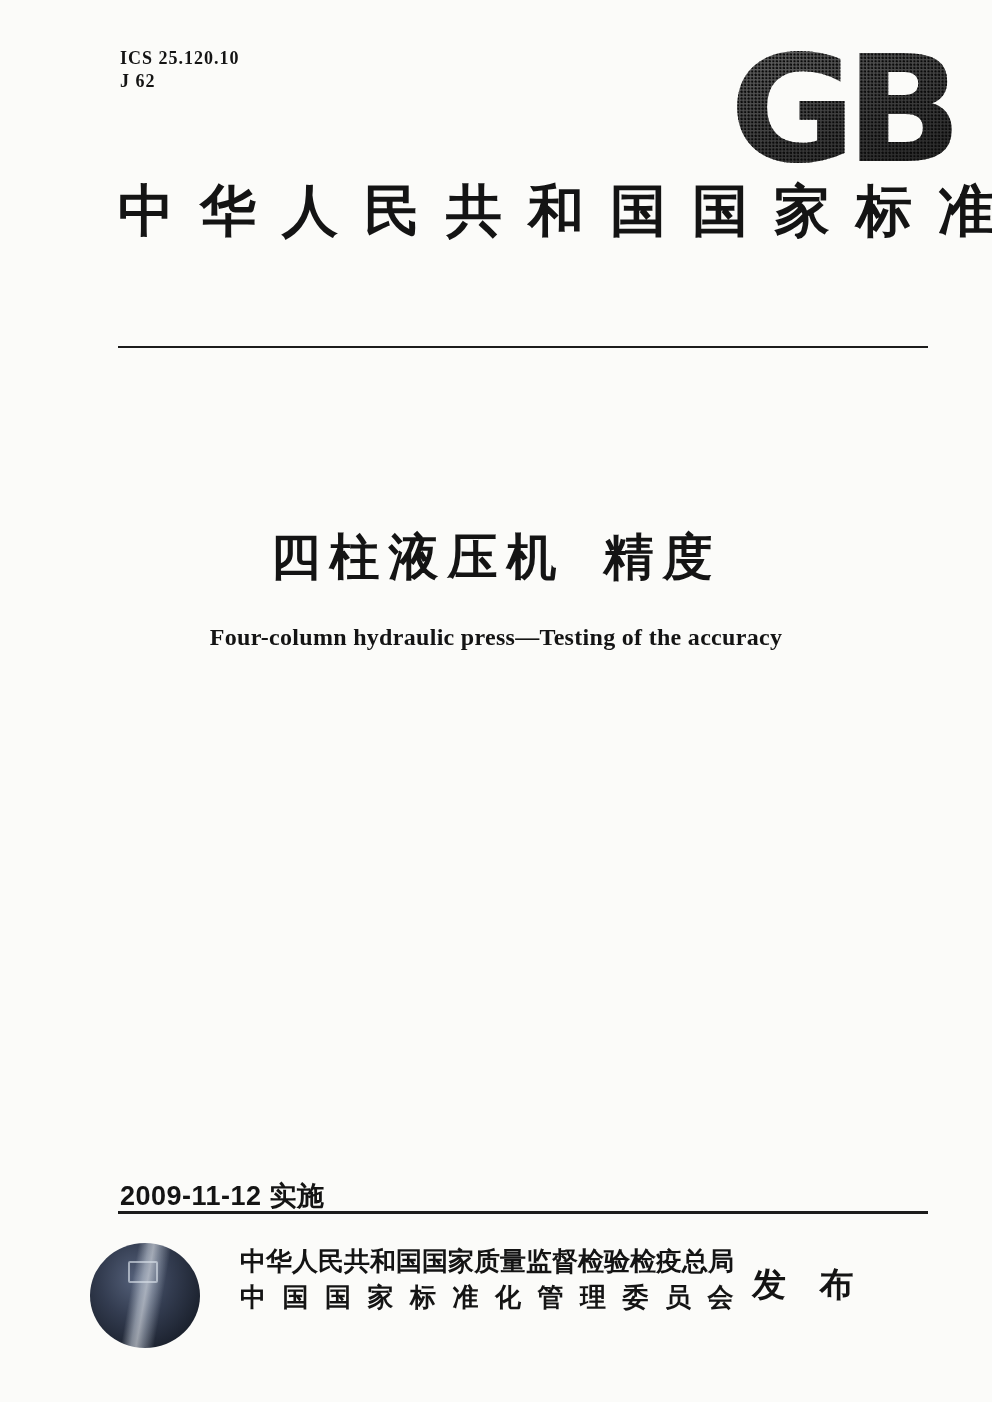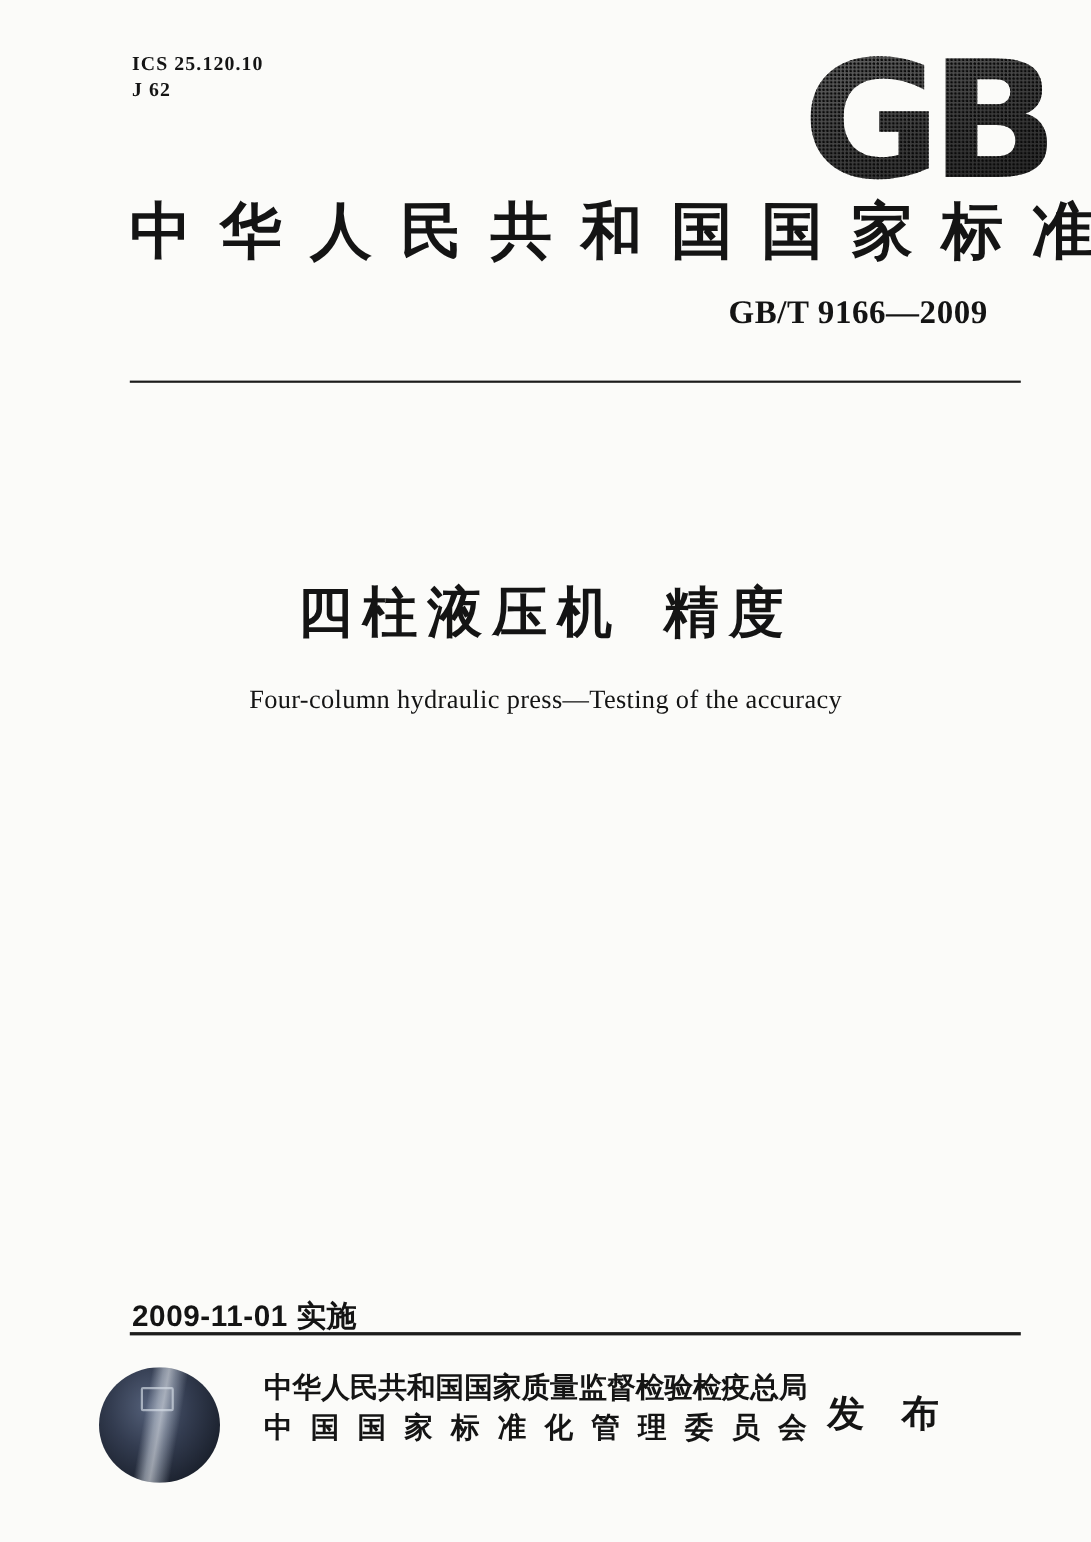--- a/index.html
+++ b/index.html
@@ -102,21 +102,21 @@
   }
   .title-cn .gap { display: inline-block; width: 38px; }
 
   
   .title-en {
     position: absolute;
     top: 624px;
     left: 0;
     width: 100%;
     text-align: center;
-    font-weight: normal;
+    font-weight: bold;
     font-size: 24px;
     letter-spacing: 0.3px;
   }
 
   
   .dates-row {
     position: absolute;
     top: 1178px;
     left: 120px;
     right: 66px;
@@ -189,33 +189,32 @@
   <div class="ics-block">
     <div>ICS 25.120.10</div>
     <div>J 62</div>
   </div>
 
   <div class="gb-logo">GB</div>
 
   <div class="heading">中华人民共和国国家标准</div>
 
   <div class="std-block">
-    <div class="std-no">GB/T 9166—2009</div>
   </div>
 
   <hr class="rule rule-top">
 
   <div class="title-cn">
     <span>四柱液压机</span><span class="gap"></span><span>精度</span>
   </div>
 
   <div class="title-en">Four-column hydraulic press—Testing of the accuracy</div>
 
   <div class="dates-row">
-    <span>2009-11-01 实施</span>
+    <span>2009-11-12 实施</span>
   </div>
 
   <hr class="rule rule-bottom">
 
   <div class="seal"></div>
 
   <div class="issuer-block">
     <div class="issuer-line1">中华人民共和国国家质量监督检验检疫总局</div>
     <div class="issuer-line2">中国国家标准化管理委员会</div>
   </div>

